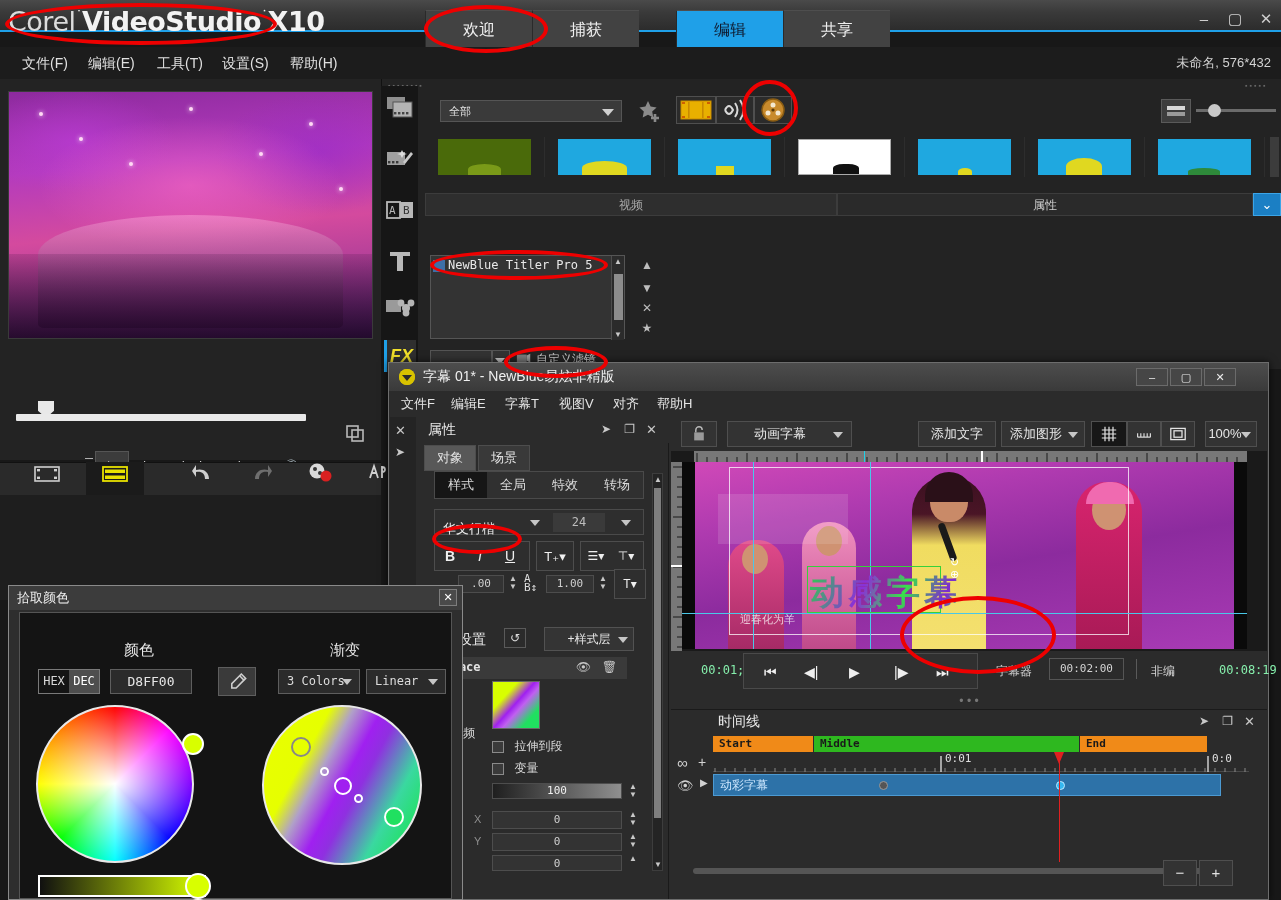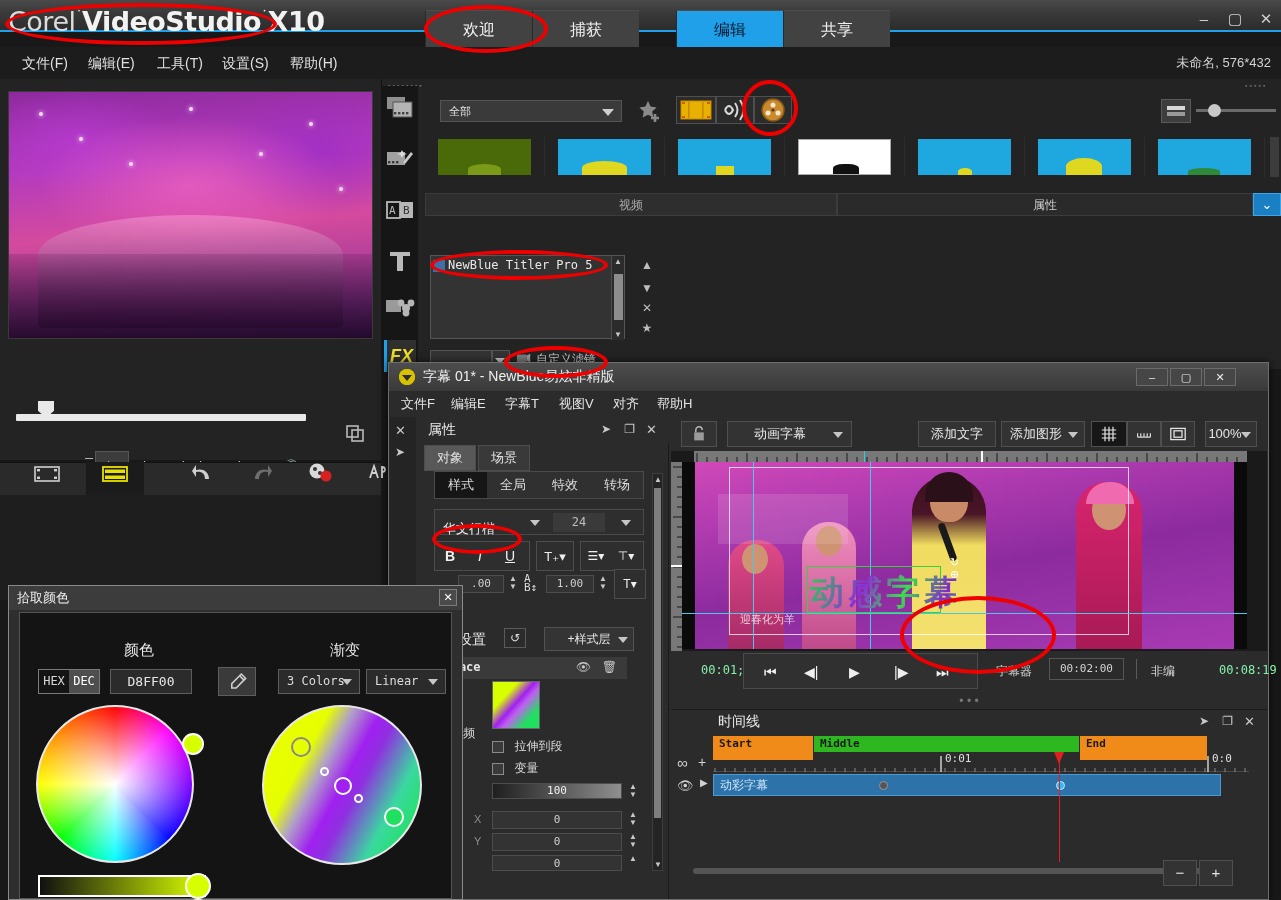--- a/index.html
+++ b/index.html
@@ -247,21 +247,21 @@
      border:1px solid #555; font-size:11px; color:#d4d4d4; text-align:center;
      line-height:20px; font-family:"DejaVu Sans Mono",monospace;}
   .nb-dots{ position:absolute; left:282px; top:334px; width:596px; height:12px;
      text-align:center; color:#777; font-size:12px; line-height:8px;}
 
   
   .nb-tl { position:absolute; left:282px; top:346px; width:596px; height:190px;
      background:#2b2b2b; border-top:1px solid #1a1a1a;}
   .nb-tl-hdr{ position:absolute; left:0; top:0; width:596px; height:24px;}
   .nb-tl-hdr .t{ position:absolute; left:12px; top:3px; font-size:14px; color:#e8e8e8;padding-left:35px;}
-  .seg-start{ position:absolute; top:26px; height:24px; background:#f08a18;
+  .seg-start{ position:absolute; top:26px; height:16px; background:#f08a18;
      color:#1a1a1a; font-size:11px; font-weight:700; padding-left:6px; line-height:15px;
      font-family:"DejaVu Sans Mono",monospace;}
   .seg-mid{ position:absolute; top:26px; height:16px; background:#2eb81f;
      color:#1a1a1a; font-size:11px; font-weight:700; padding-left:6px; line-height:15px;
      font-family:"DejaVu Sans Mono",monospace;}
   .nb-ruler{ position:absolute; left:42px; top:42px; width:536px; height:20px;
      border-bottom:1px solid #4a4a4a;}
   .nb-track{ position:absolute; left:42px; top:64px; width:508px; height:22px;
      background:#2d72a8; border:1px solid #4c9ad2;}
   .nb-track .t{ position:absolute; left:6px; top:2px; font-size:12px; color:#cfe8ff;}

